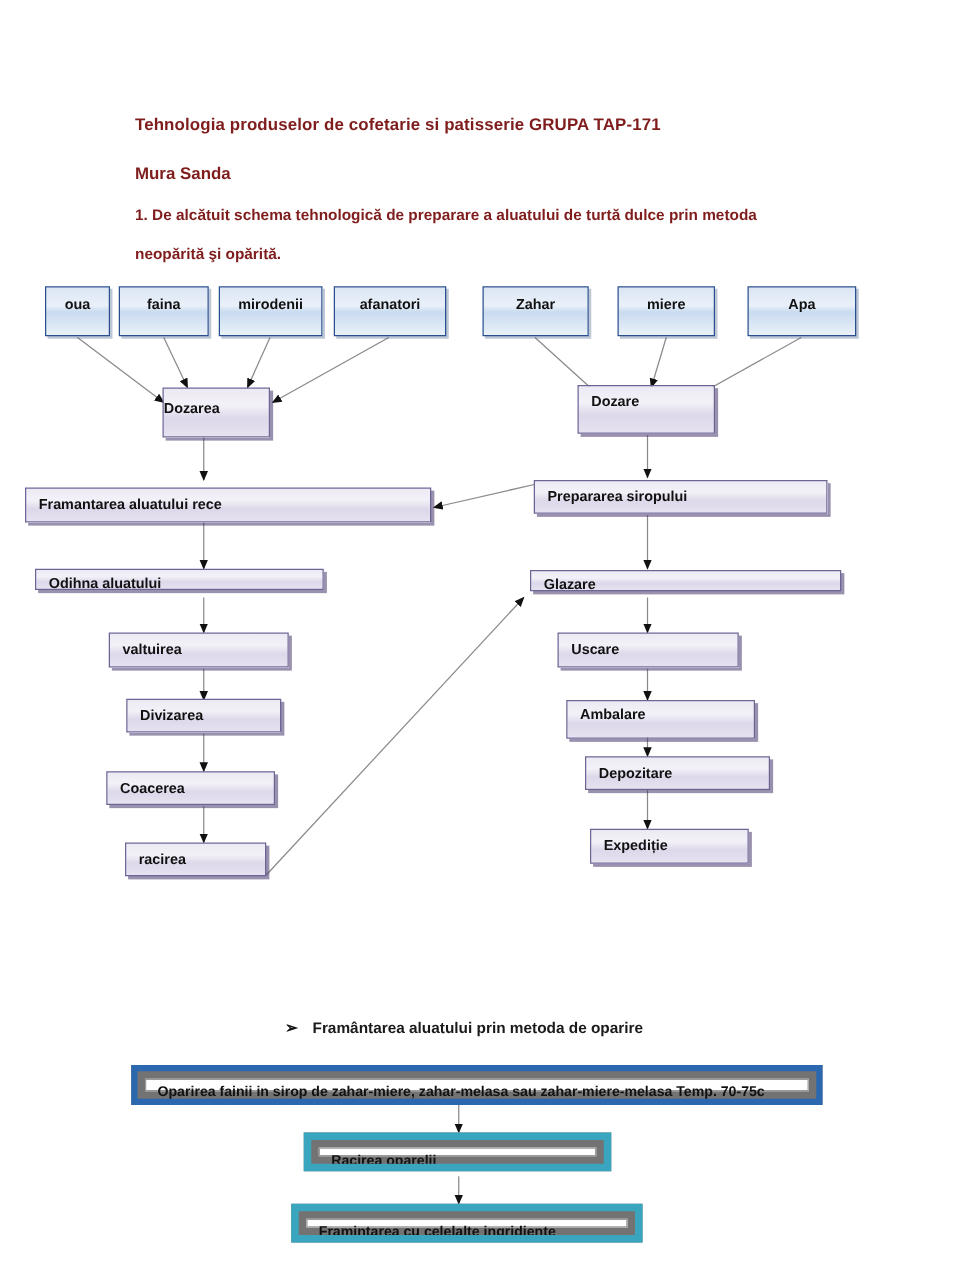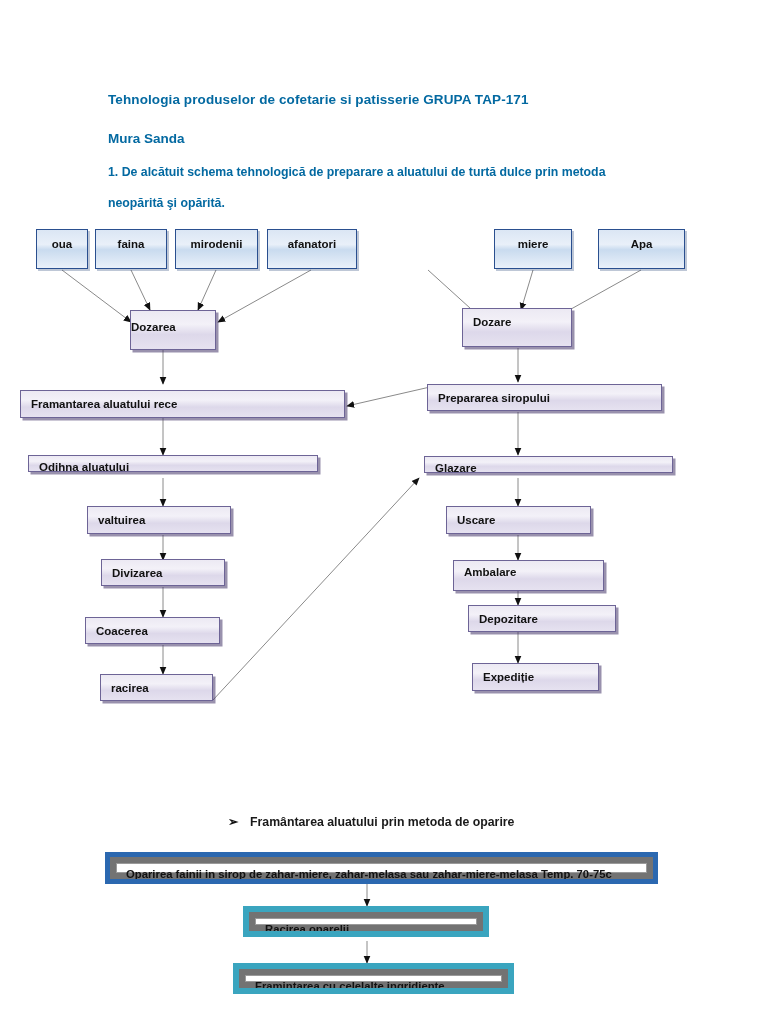--- a/index.html
+++ b/index.html
@@ -20,21 +20,21 @@
     left: 0; top: 0;
     width: 768px;
     height: 1024px;
     background: #ffffff;
   }
 
   
   .doc-heading {
     position: absolute;
     font-weight: bold;
-    color: #0369a1;
+    color: #7f1d1d;
     white-space: nowrap;
   }
   #title-main   { left: 108px; top: 92px;  font-size: 13.5px; letter-spacing: .1px; }
   #title-author { left: 108px; top: 131px; font-size: 13.5px; }
   #task-line-1  { left: 108px; top: 165px; font-size: 12.3px; }
   #task-line-2  { left: 108px; top: 196px; font-size: 12.3px; }
 
   
   #connectors {
     position: absolute;
@@ -186,36 +186,39 @@
   <div class="node ingredient" id="n-faina" style="left:95px;  top:229px; width:72px;  height:40px;">
     <span class="cap">faina</span>
   </div>
   <div class="node ingredient" id="n-mirodenii" style="left:175px; top:229px; width:83px;  height:40px;">
     <span class="cap">mirodenii</span>
   </div>
   <div class="node ingredient" id="n-afanatori" style="left:267px; top:229px; width:90px;  height:40px;">
     <span class="cap">afanatori</span>
   </div>
 
+  <div class="node ingredient" id="n-zahar" style="left:386px; top:229px; width:85px;  height:40px;">
+    <span class="cap">Zahar</span>
+  </div>
   <div class="node ingredient" id="n-miere" style="left:494px; top:229px; width:78px;  height:40px;">
     <span class="cap">miere</span>
   </div>
   <div class="node ingredient" id="n-apa" style="left:598px; top:229px; width:87px;  height:40px;">
     <span class="cap">Apa</span>
   </div>
 
   <div class="node process center" id="n-dozarea" style="left:130px; top:310px; width:86px; height:40px;">
     <span class="cap" style="top:10px;">Dozarea</span>
   </div>
 
   <div class="node process" id="n-framantarea-rece" style="left:20px; top:390px; width:325px; height:28px;">
     <span class="cap">Framantarea aluatului rece</span>
   </div>
 
-  <div class="node process clipped" id="n-odihna" style="left:28px; top:455px; width:290px; height:17px;">
+  <div class="node process clipped" id="n-odihna" style="left:28px; top:455px; width:231px; height:17px;">
     <span class="cap">Odihna aluatului</span>
   </div>
 
   <div class="node process" id="n-valtuirea" style="left:87px; top:506px; width:144px; height:28px;text-align:center;">
     <span class="cap">valtuirea</span>
   </div>
 
   <div class="node process" id="n-divizarea" style="left:101px; top:559px; width:124px; height:27px;">
     <span class="cap">Divizarea</span>
   </div>

